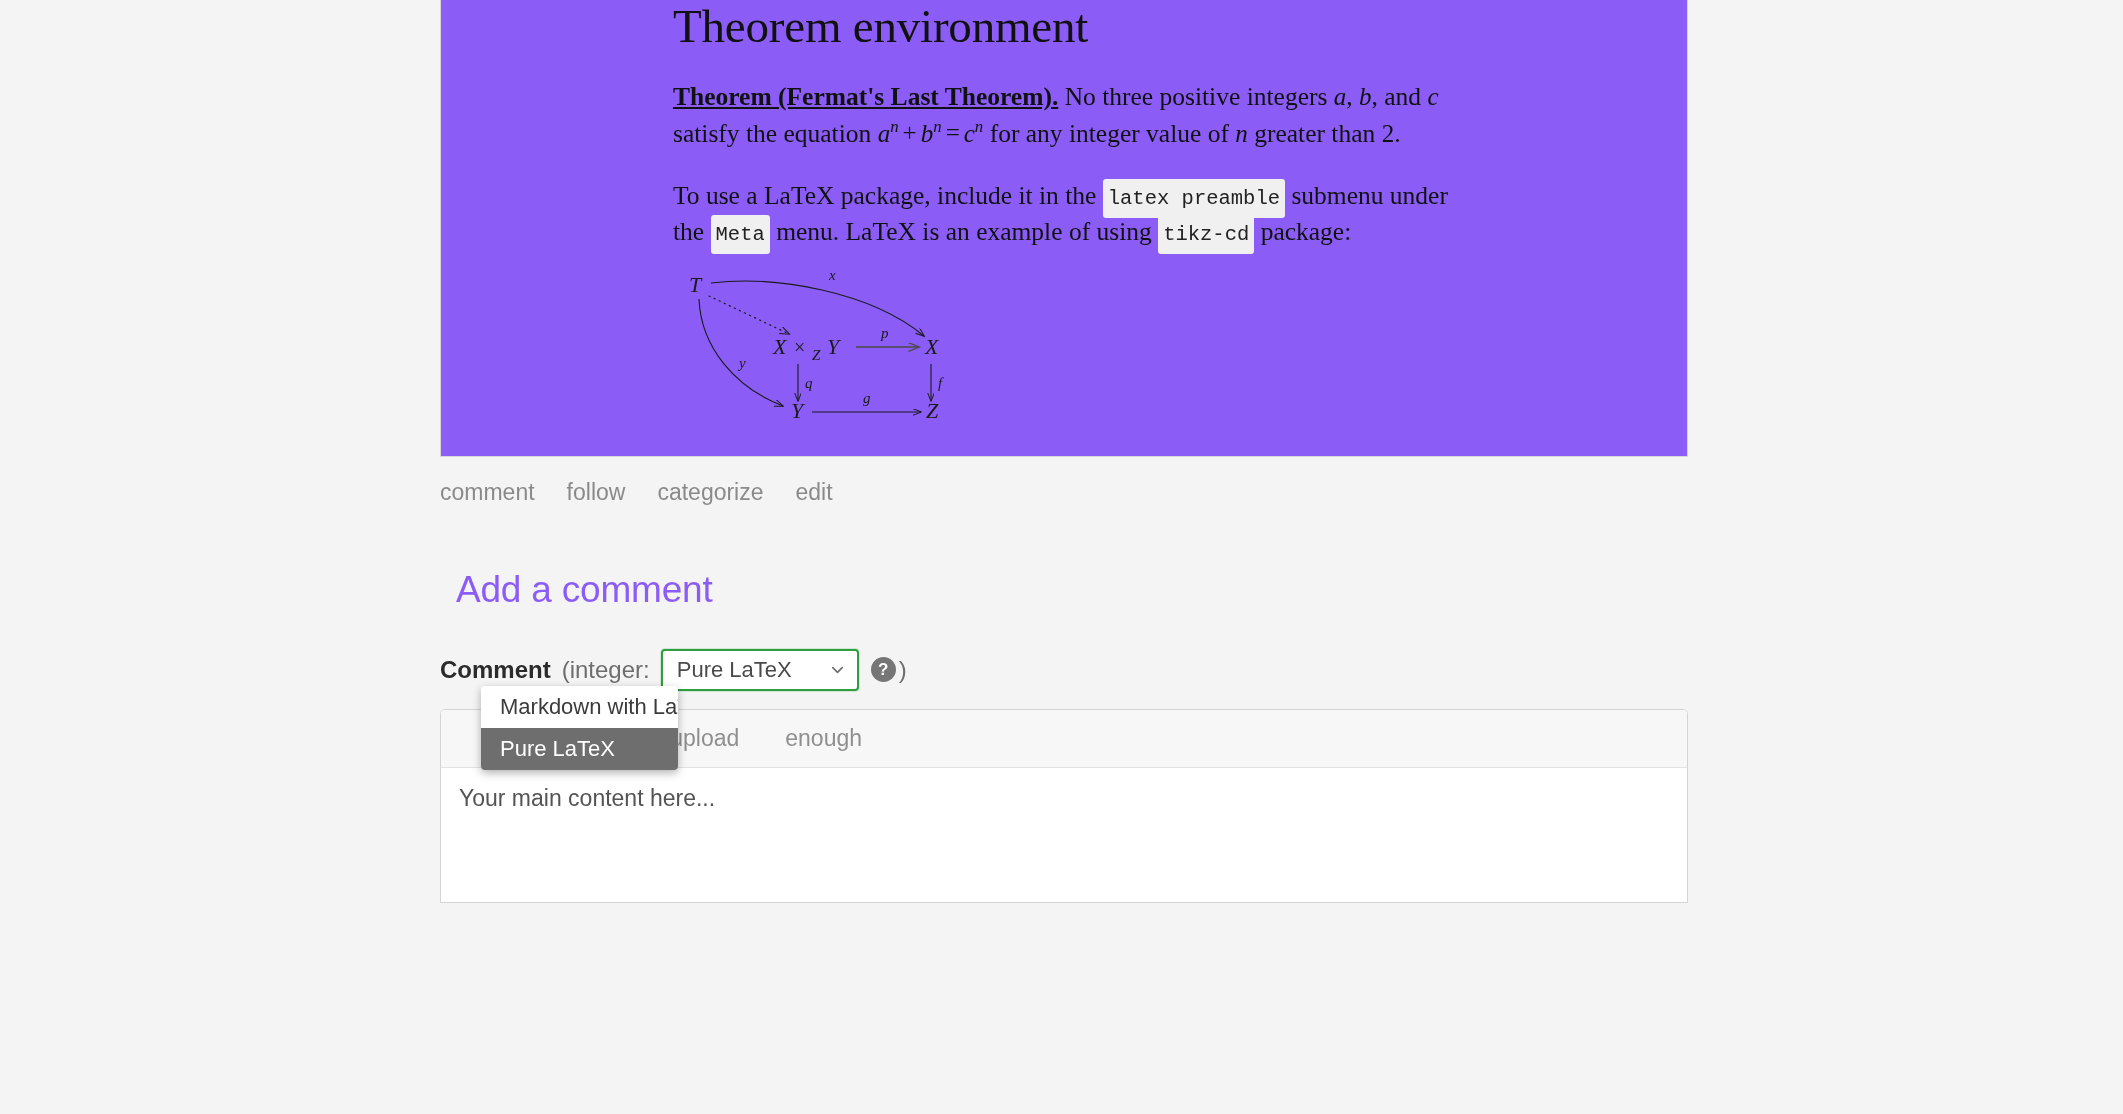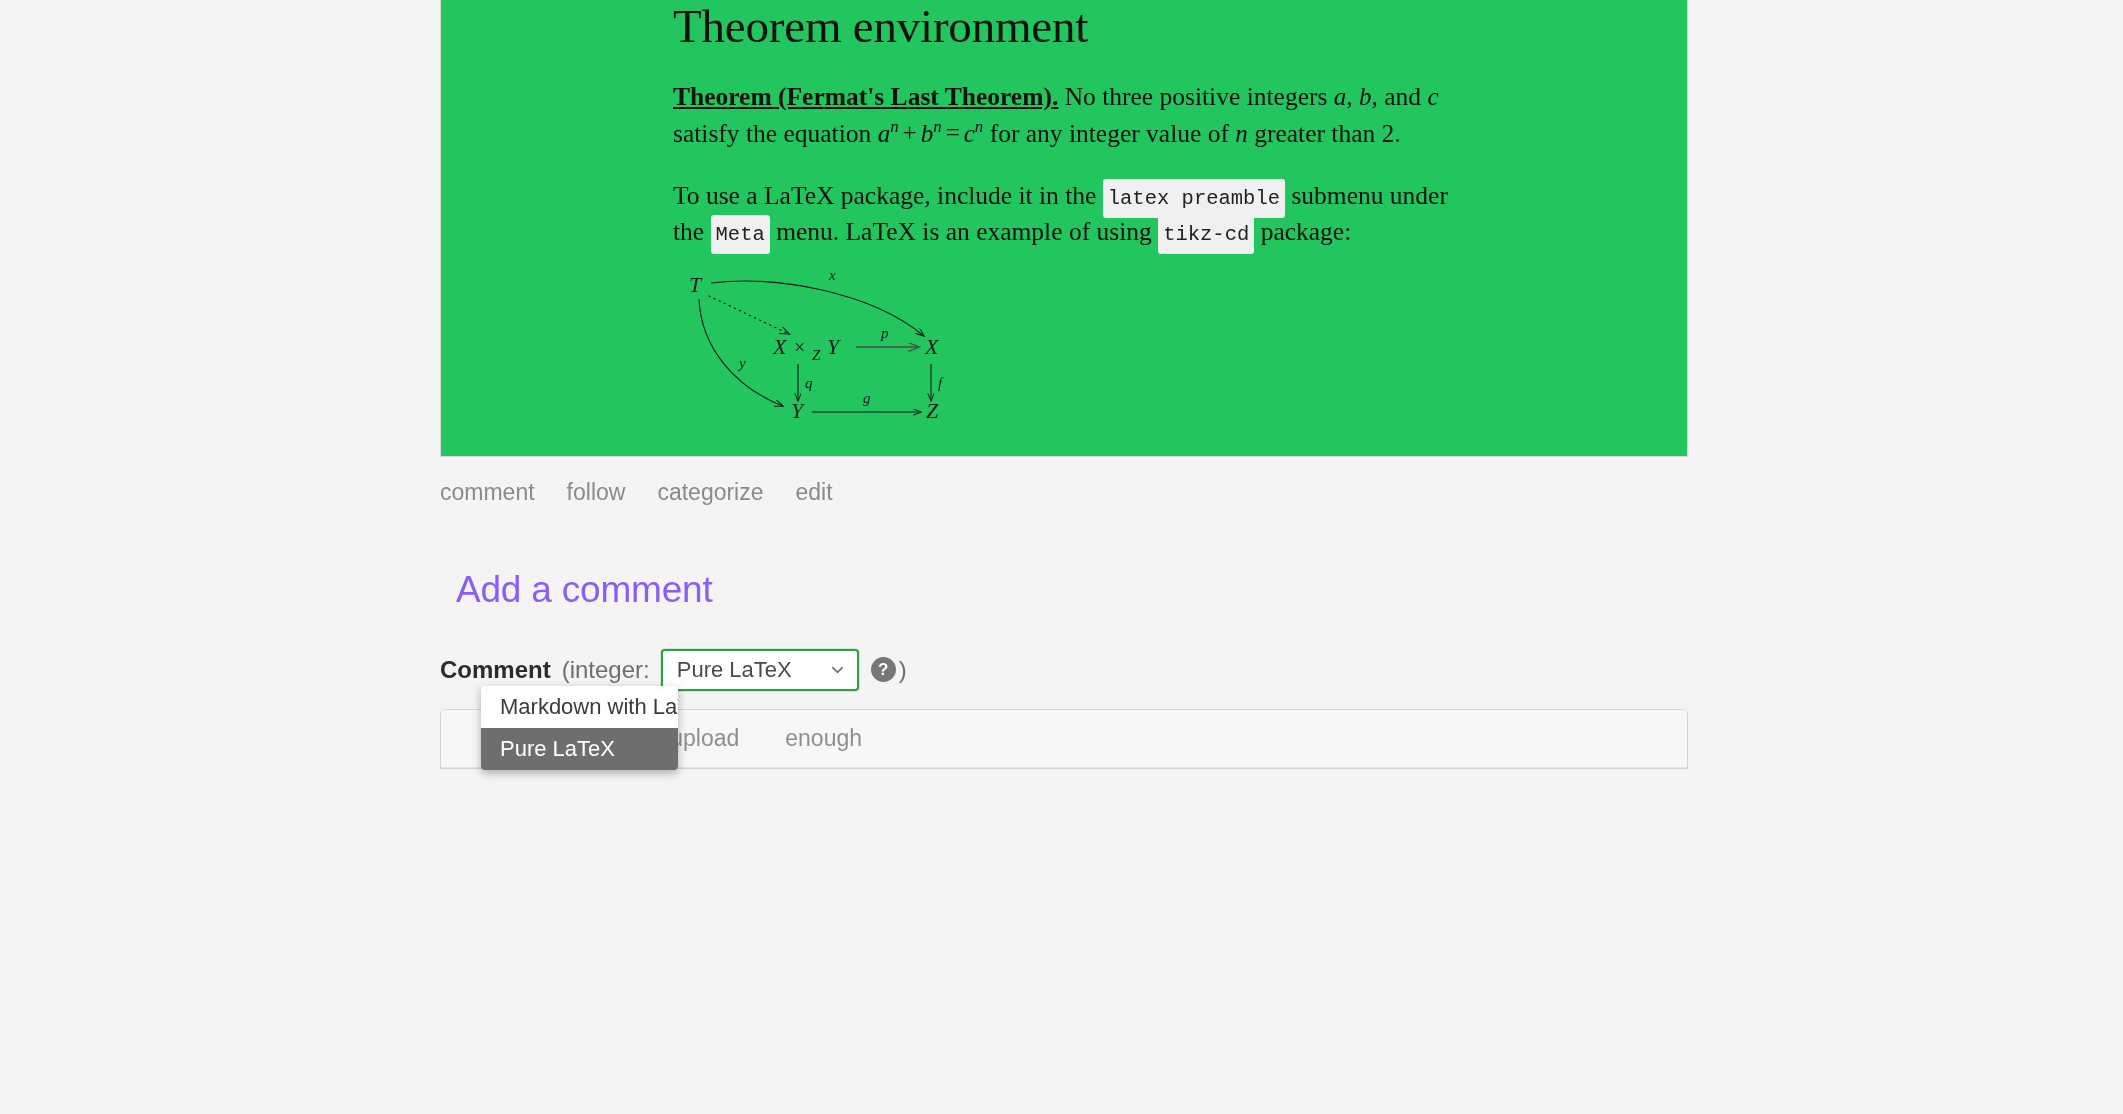--- a/index.html
+++ b/index.html
@@ -25,21 +25,21 @@
 
   .content-col {
     position: absolute;
     left: 440px;
     top: 0;
     width: 1248px;
   }
 
   
   .article-card {
-    background: #22c55e;
+    background: #8b5cf6;
     border: 1px solid #d6d6d6;
     border-top: none;
     box-sizing: border-box;
     width: 1248px;
     padding: 0 0 22px 0;
     position: relative;
   }
   .article-inner {
     padding: 0 56px 0 232px;
   }
@@ -356,20 +356,23 @@
         <span class="paren-close">)</span>
       </div>
 
       <div class="editor-card">
         <div class="tabbar">
           <div class="tab">meta</div>
           <div class="tab">here</div>
           <div class="tab">upload</div>
           <div class="tab">enough</div>
         </div>
+        <div class="editor-body">
+          <span class="editor-placeholder">Your main content here...</span>
+        </div>
       </div>
     </div>
 
   </div>
 
   <div class="dropdown">
     <div class="dd-opt">Markdown with LaTeX</div>
     <div class="dd-opt selected">Pure LaTeX</div>
   </div>
 

